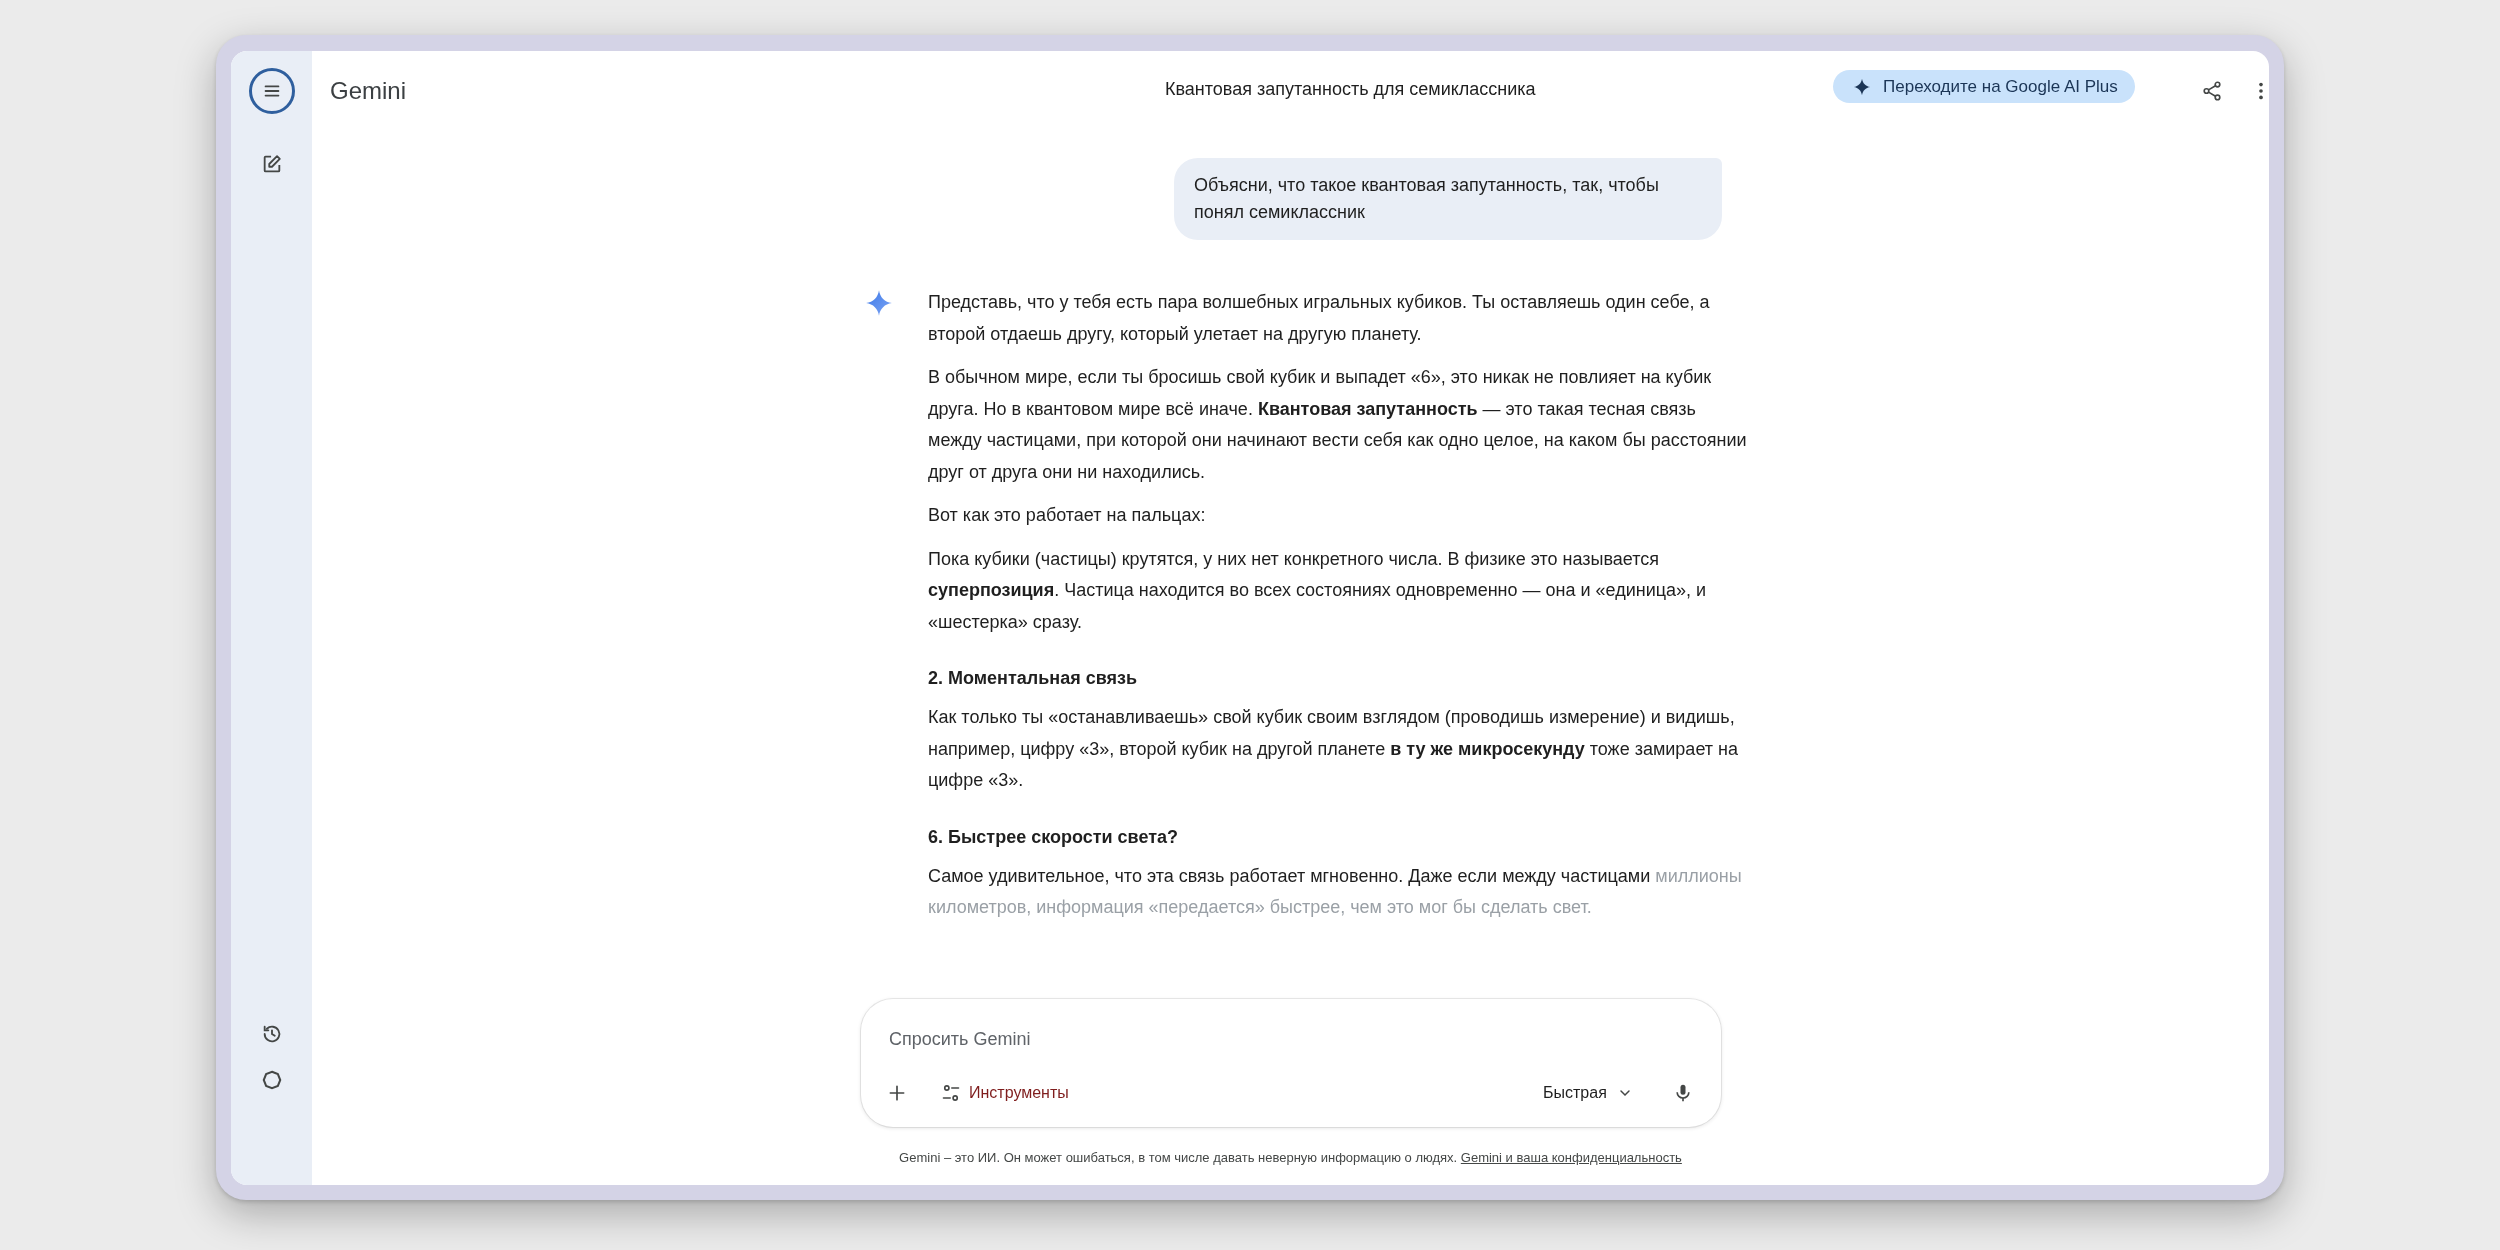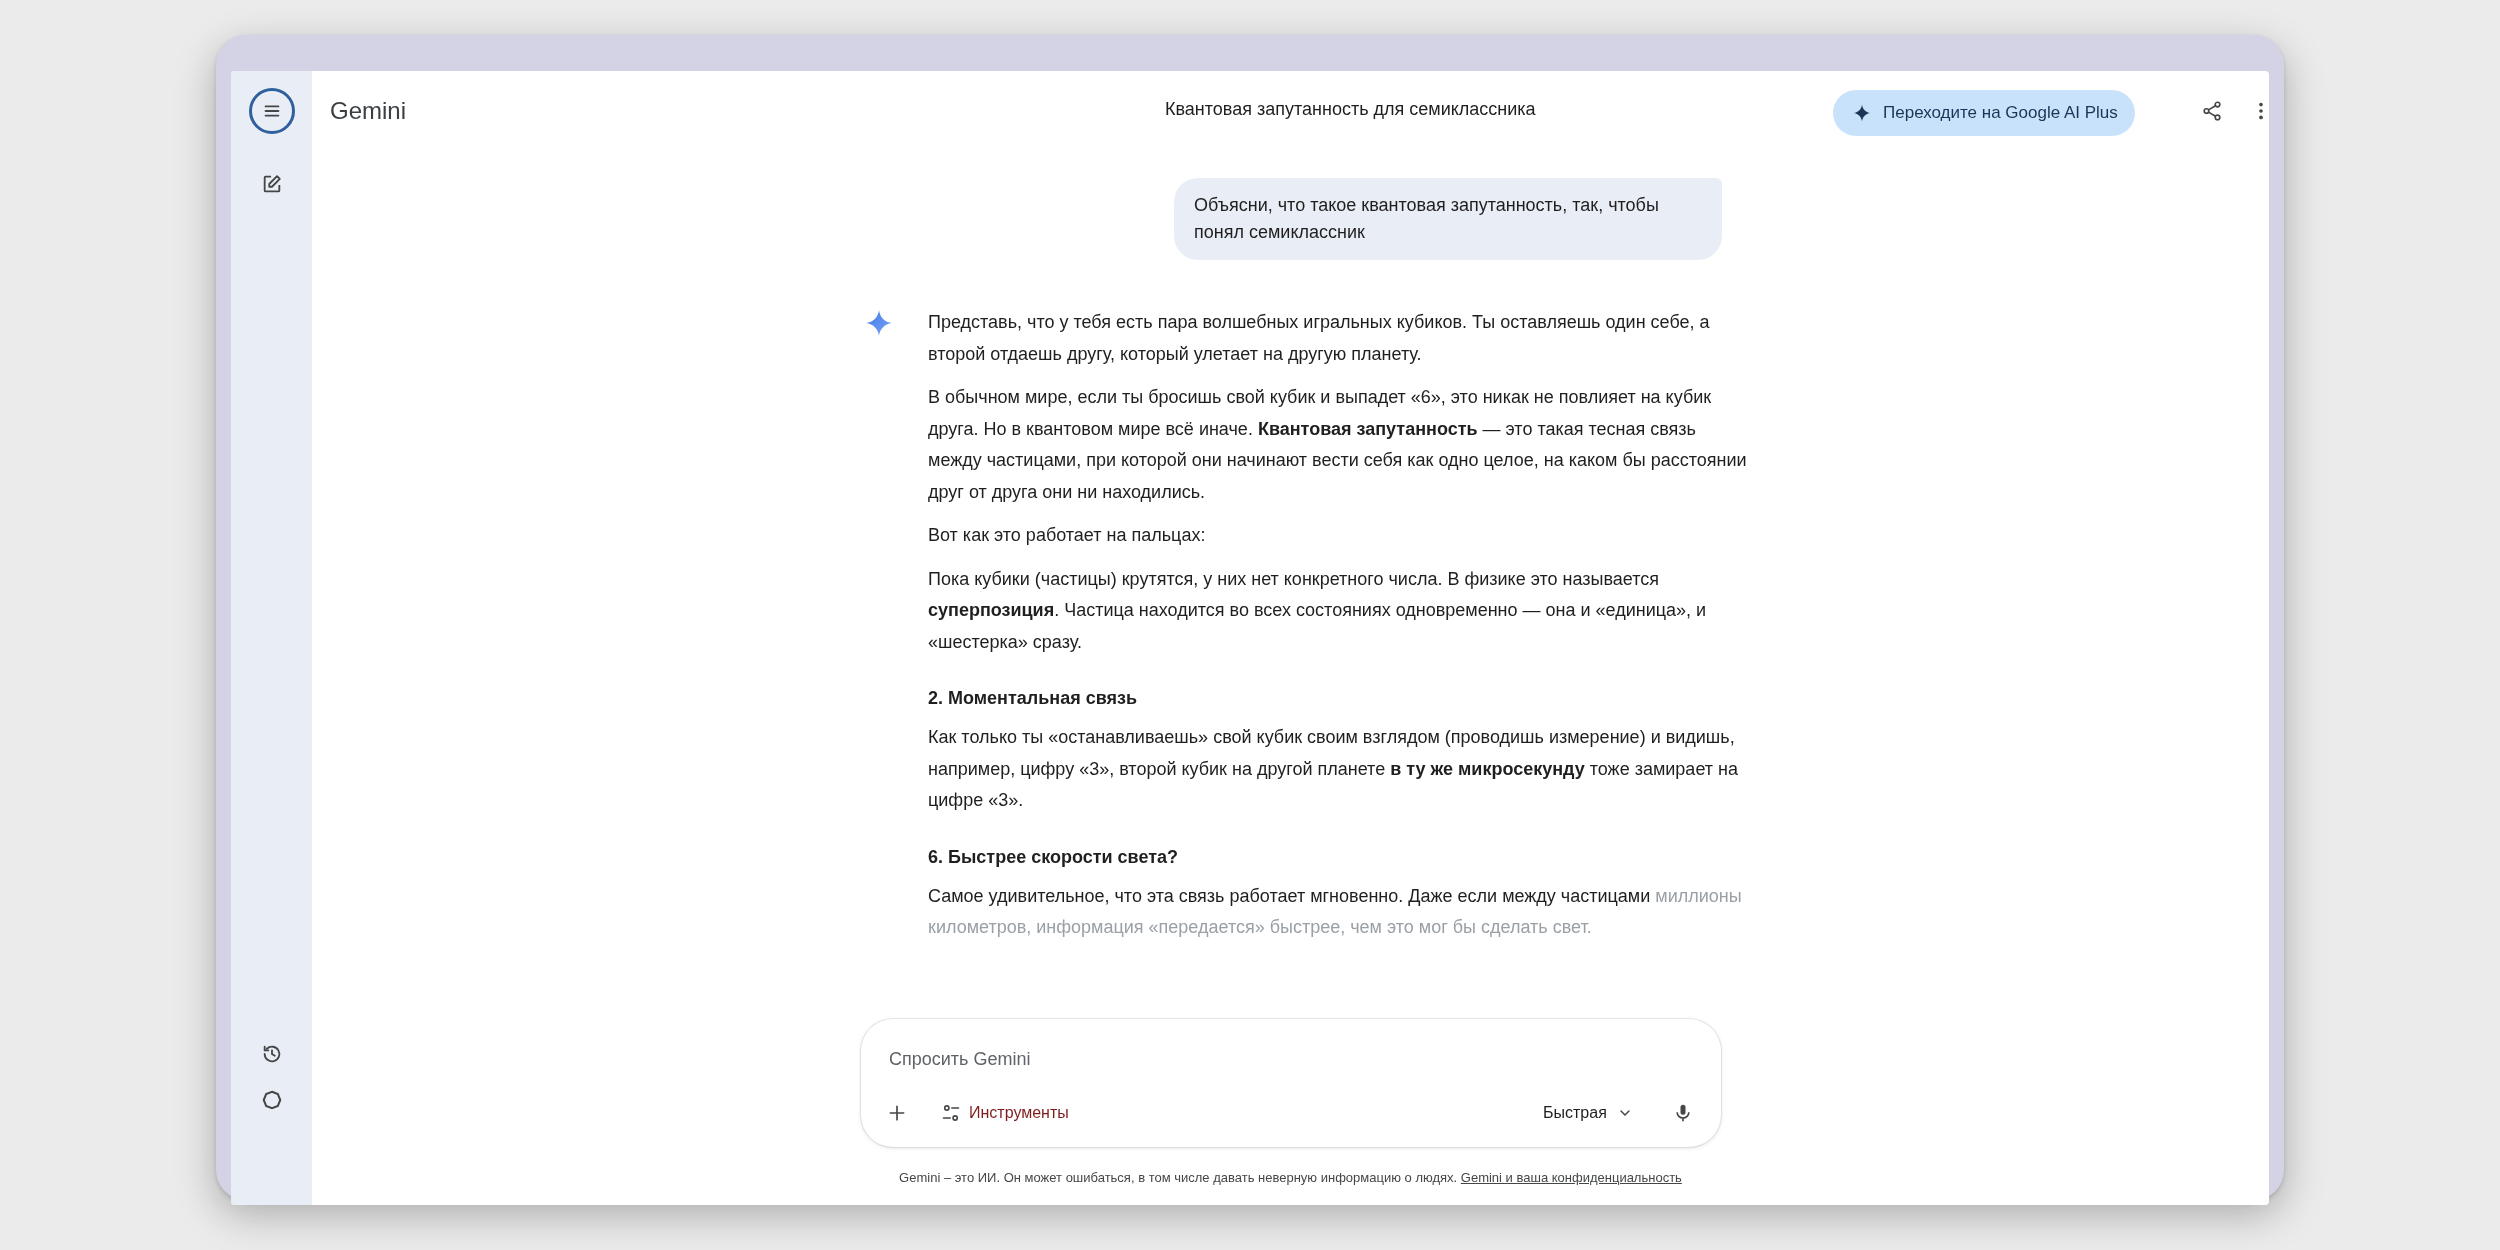--- a/index.html
+++ b/index.html
@@ -10,21 +10,21 @@
     color: #1f1f1f;
     position: relative;
   }
   .bezel {
     position: absolute; left: 216px; top: 35px; width: 2068px; height: 1165px;
     background: #d4d3e6; border-radius: 30px;
     box-shadow: 0 14px 40px rgba(0,0,0,0.28), 0 2px 4px rgba(0,0,0,0.15);
   }
   .screen {
     position: absolute; left: 231px; top: 51px; width: 2038px; height: 1134px;
-    background: #ffffff; border-radius: 4px; overflow: hidden; margin-top: 20px;
+    background: #ffffff; border-radius: 16px; overflow: hidden;
   }
   .sidebar {
     position: absolute; left: 0; top: 0; width: 81px; height: 100%;
     background: #e9eef6;
   }
   .side-btn {
     position: absolute; left: 18px; width: 46px; height: 46px; border-radius: 50%;
     display: flex; align-items: center; justify-content: center; cursor: pointer;
   }
   .side-btn.menu { top: 17px; border: 3px solid #2f5f9e; }
@@ -34,21 +34,21 @@
   .side-btn svg { width: 22px; height: 22px; }
 
   .topbar { position: absolute; left: 81px; top: 0; right: 0; height: 80px; }
   .brand {
     position: absolute; left: 18px; top: 26px; font-size: 24px; color: #3c4043;
   }
   .conv-title {
     position: absolute; left: 853px; top: 28px; font-size: 18px; color: #1f1f1f;
   }
   .upgrade {
-    position: absolute; left: 1521px; top: 19px; width: 302px; height: 46px;
+    position: absolute; left: 1521px; top: 19px; width: 302px; height: 33px;
     background: #c9e2fb; border-radius: 23px; display: flex; align-items: center;
     padding-left: 20px; gap: 12px; font-size: 17px; color: #1b3556; cursor: pointer;
   }
   .upgrade svg { width: 18px; height: 18px; }
   .icon-btn {
     position: absolute; top: 20px; width: 40px; height: 40px; display: flex;
     align-items: center; justify-content: center; border-radius: 50%; cursor: pointer;
   }
   .icon-btn.share { left: 1880px; }
   .icon-btn.more { left: 1929px; }

